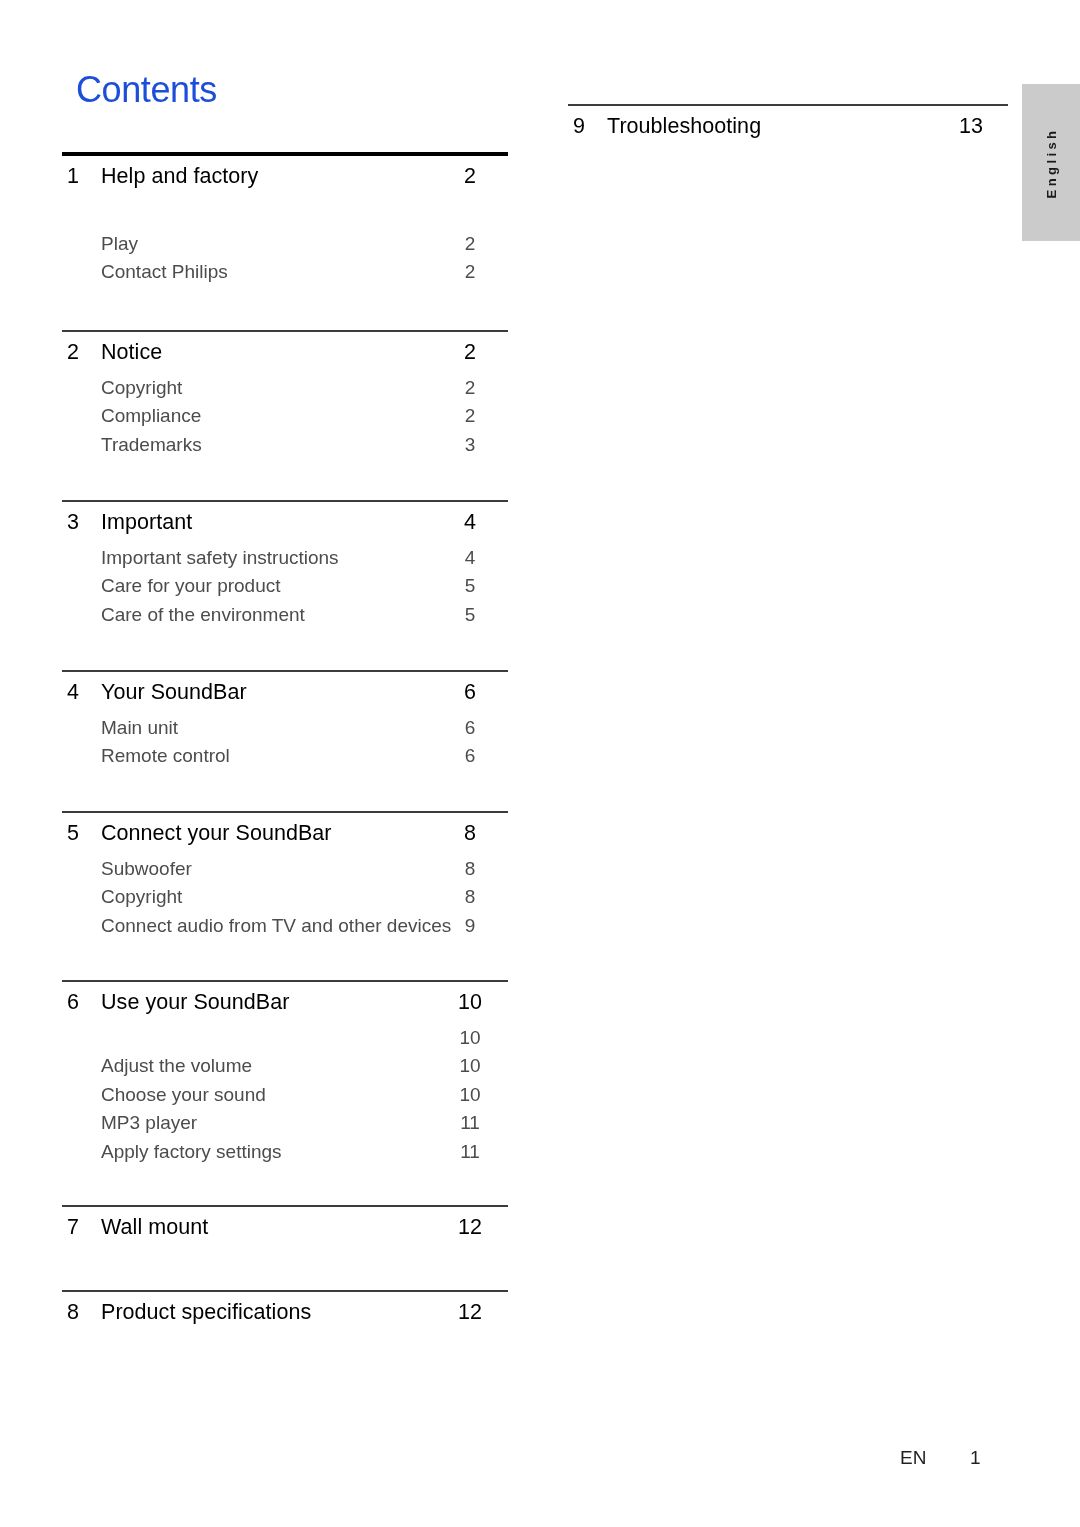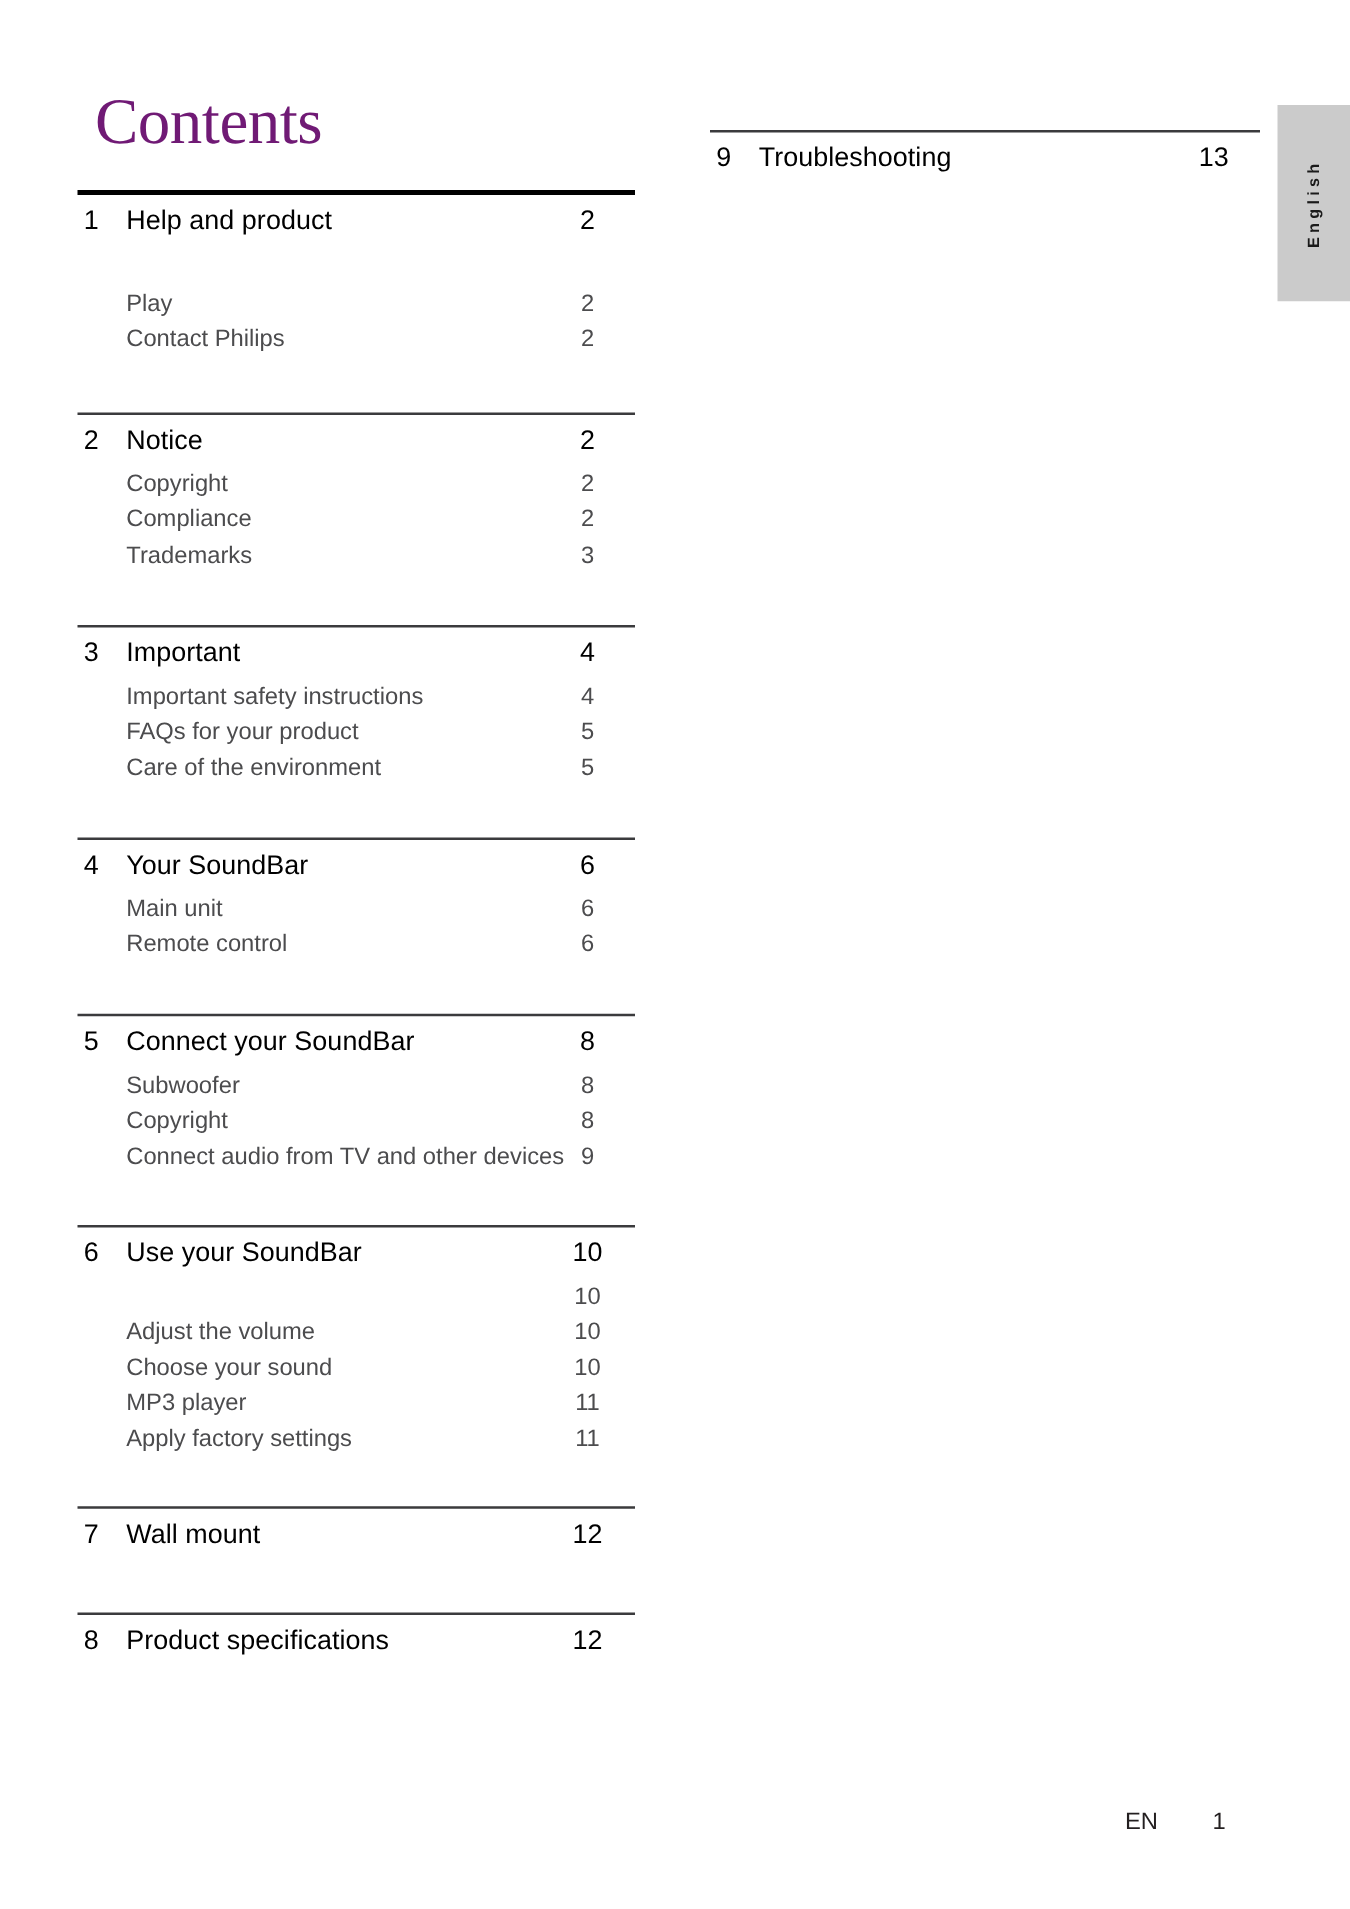--- a/index.html
+++ b/index.html
@@ -15,26 +15,25 @@
     font-family: "Liberation Sans", "DejaVu Sans", sans-serif;
     color: #231f20;
     -webkit-font-smoothing: antialiased;
   }
 
   
   .page-title {
     position: absolute;
     left: 76px;
     top: 72px;
-    font-size: 52px;
+    font-size: 36px;
     font-weight: 400;
     letter-spacing: -0.4px;
-    color: #701a75;
+    color: #1d4ed8;
     line-height: 1;
-    font-family: Liberation Serif, serif;
   }
 
   
   .col {
     position: absolute;
     top: 0;
   }
   .col-left  { left: 62px;  width: 446px; }
   .col-right { left: 568px; width: 440px; }
 
@@ -153,21 +152,21 @@
 
 <div class="page-title">Contents</div>
 
 <div class="col col-left">
 
   <div class="toc-block" style="top:152px">
     <div class="rule thick"></div>
     <div class="chapter-gap"></div>
     <div class="row chapter">
       <span class="num">1</span>
-      <span class="label">Help and product</span>
+      <span class="label">Help and factory</span>
       <span class="page">2</span>
     </div>
     <div class="group-gap"></div>
     <div class="row sub">
       <span class="label">Play</span>
       <span class="page">2</span>
     </div>
     <div class="row sub">
       <span class="label">Contact Philips</span>
       <span class="page">2</span>
@@ -202,21 +201,21 @@
     <div class="row chapter">
       <span class="num">3</span>
       <span class="label">Important</span>
       <span class="page">4</span>
     </div>
     <div class="row sub">
       <span class="label">Important safety instructions</span>
       <span class="page">4</span>
     </div>
     <div class="row sub">
-      <span class="label">FAQs for your product</span>
+      <span class="label">Care for your product</span>
       <span class="page">5</span>
     </div>
     <div class="row sub">
       <span class="label">Care of the environment</span>
       <span class="page">5</span>
     </div>
   </div>
 
   <div class="toc-block" style="top:670px">
     <div class="rule"></div>

